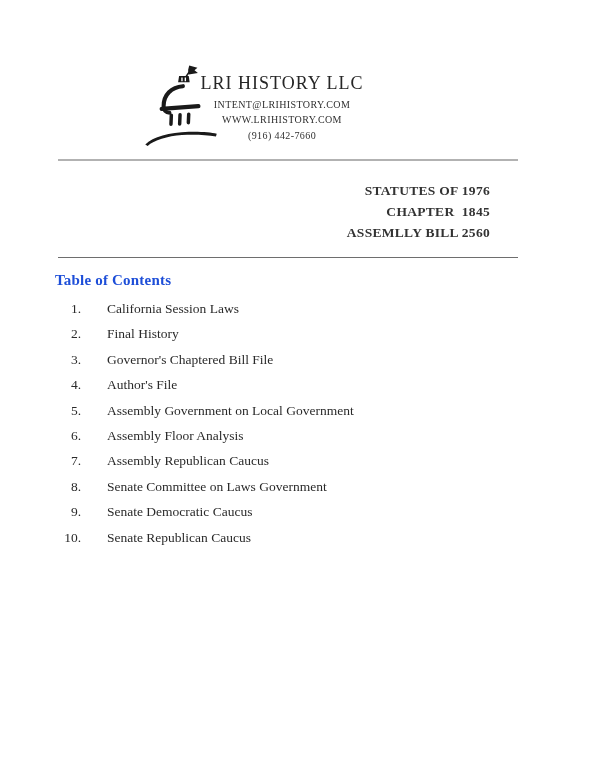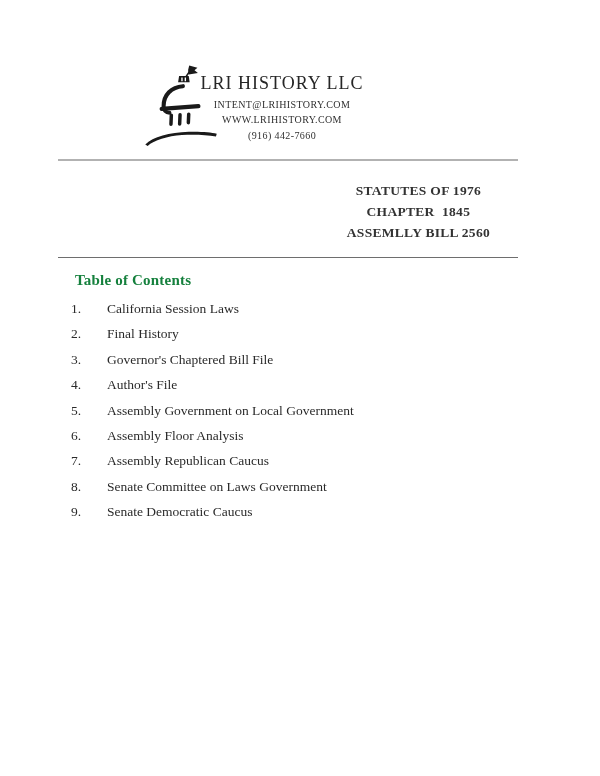--- a/index.html
+++ b/index.html
@@ -32,34 +32,33 @@
   }
 
   
   .rule { position: absolute; left: 58px; width: 460px; }
   .rule-1 { top: 159px; height: 2px; background: #b2b2b2; }
   .rule-2 { top: 257px; height: 1px; background: #6e6e6e; }
 
   
   .bill-info {
     position: absolute; top: 180px; right: 110px;
-    text-align: center;
+    text-align: right;
   }
   .bill-line {
     font-weight: bold; font-size: 13.5px;
     line-height: 21px; color: #333333;
     white-space: pre; letter-spacing: 0.3px;
   }
 
   
   .toc-heading {
     position: absolute; left: 55px; top: 272px;
-    font-weight: bold; font-size: 15px; color: #15803d;
+    font-weight: bold; font-size: 15px; color: #1d4ed8;
     letter-spacing: 0.2px;
-    margin-left: 20px;
   }
   .toc-list {
     position: absolute; left: 55px; top: 301px; width: 420px;
   }
   .toc-item {
     display: flex; align-items: baseline;
     height: 25.4px; font-size: 13.5px; color: #2a2a2a;
   }
   .toc-num {
     width: 26px; text-align: right; flex: 0 0 26px;
@@ -144,15 +143,19 @@
       <span class="toc-label">Assembly Republican Caucus</span>
     </div>
     <div class="toc-item">
       <span class="toc-num">8.</span>
       <span class="toc-label">Senate Committee on Laws Government</span>
     </div>
     <div class="toc-item">
       <span class="toc-num">9.</span>
       <span class="toc-label">Senate Democratic Caucus</span>
     </div>
+    <div class="toc-item">
+      <span class="toc-num">10.</span>
+      <span class="toc-label">Senate Republican Caucus</span>
+    </div>
   </div>
 
 </div>
 
 </body></html>

